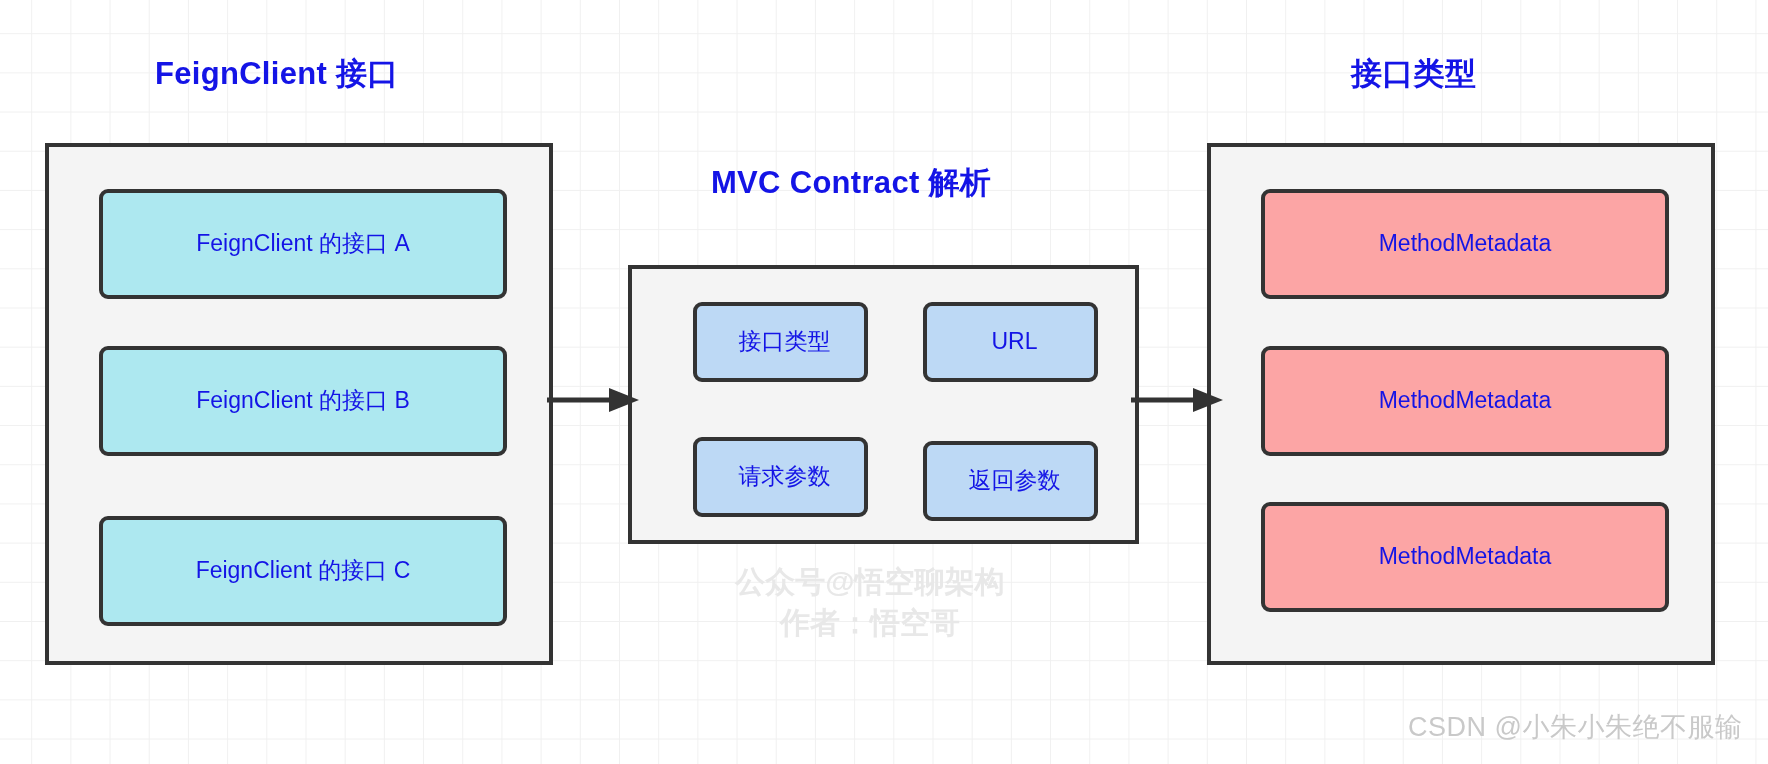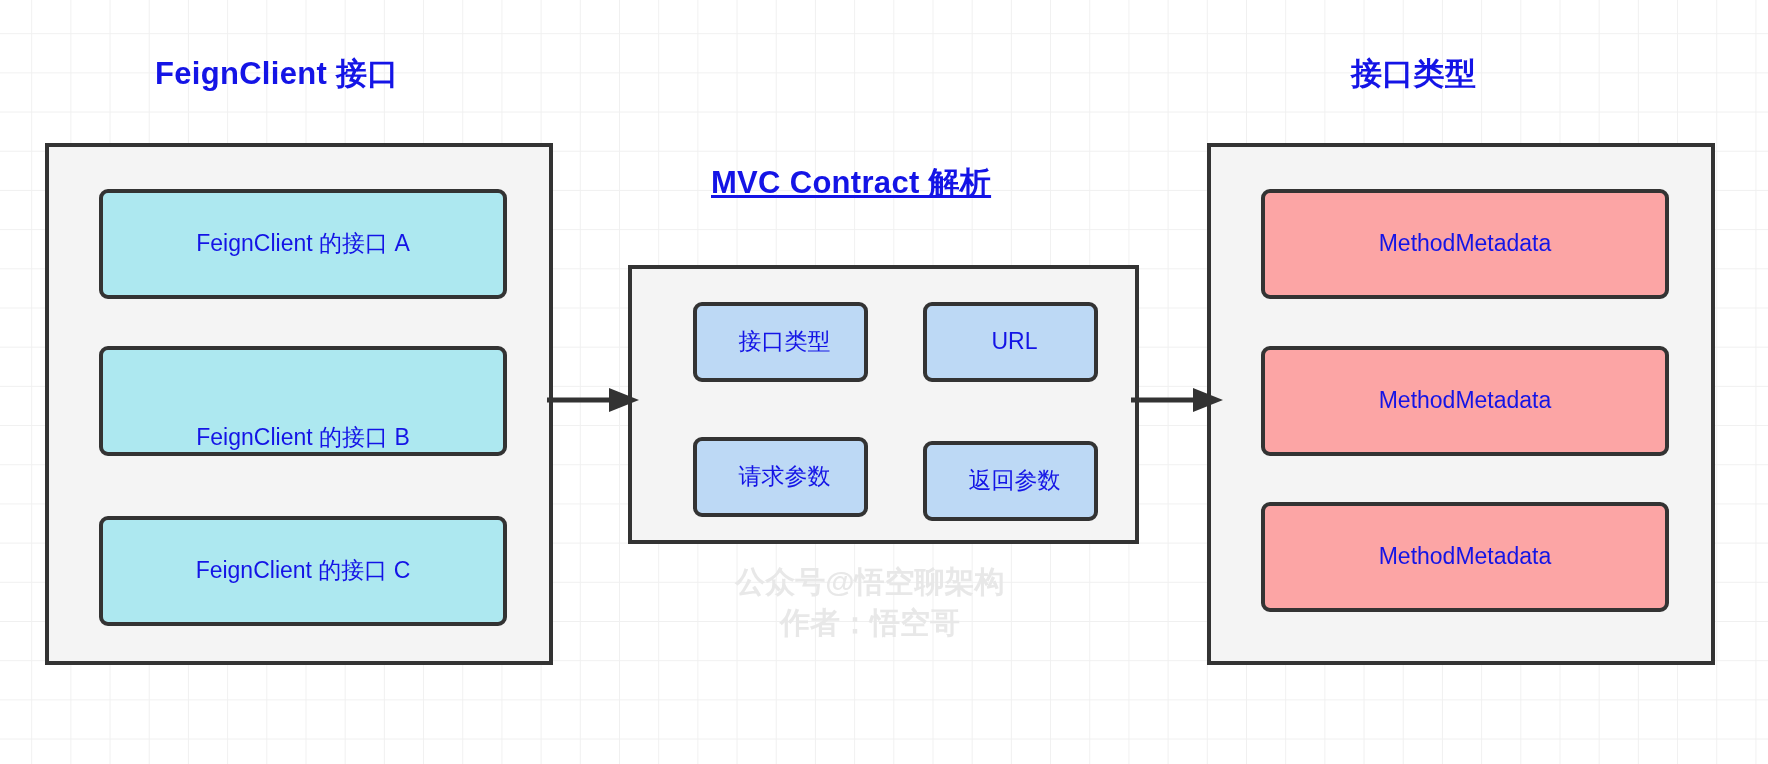--- a/index.html
+++ b/index.html
@@ -32,21 +32,21 @@
   .col-title {
     position: absolute;
     color: #1414e6;
     font-weight: bold;
     font-size: 31px;
     letter-spacing: 0.3px;
     white-space: nowrap;
     line-height: 1;
   }
   #title-left   { left: 155px;  top: 58px; }
-  #title-middle { left: 711px;  top: 167px; text-decoration: underline; }
+  #title-middle { left: 711px;  top: 167px; }
   #title-right  { left: 1351px; top: 58px; }
 
   
   .container {
     position: absolute;
     background: #f4f4f4;
     border: 4px solid #333333;
     box-sizing: border-box;
   }
   #container-left  { left: 45px;   top: 143px; width: 508px;  height: 522px; }
@@ -68,21 +68,21 @@
     text-align: center;
     white-space: nowrap;
   }
   .node.cyan { background: #ade8f0; }
   .node.blue { background: #bdd9f5; padding-left: 8px; }
   .node.pink { background: #fca5a5; }
 
   
   .node-left { left: 50px; width: 408px; height: 110px; }
   #node-a { top: 42px; }
-  #node-b { top: 199px; align-items: flex-end; }
+  #node-b { top: 199px; }
   #node-c { top: 369px; }
 
   
   .node-right { left: 50px; width: 408px; height: 110px; }
   #node-m1 { top: 42px; }
   #node-m2 { top: 199px; }
   #node-m3 { top: 355px; }
 
   
   .node-mid { width: 175px; height: 80px; }
@@ -193,14 +193,15 @@
   <svg id="arrow-mid-right" class="arrow" viewBox="0 0 92 30">
     <line x1="0" y1="15" x2="68" y2="15" stroke="#333333" stroke-width="5"></line>
     <polygon points="62,3 92,15 62,27" fill="#333333"></polygon>
   </svg>
 
   <div id="watermark">
     <div>公众号@悟空聊架构</div>
     <div>作者：悟空哥</div>
   </div>
 
+  <div id="csdn-credit">CSDN @小朱小朱绝不服输</div>
 
 </div>
 
 </body></html>

